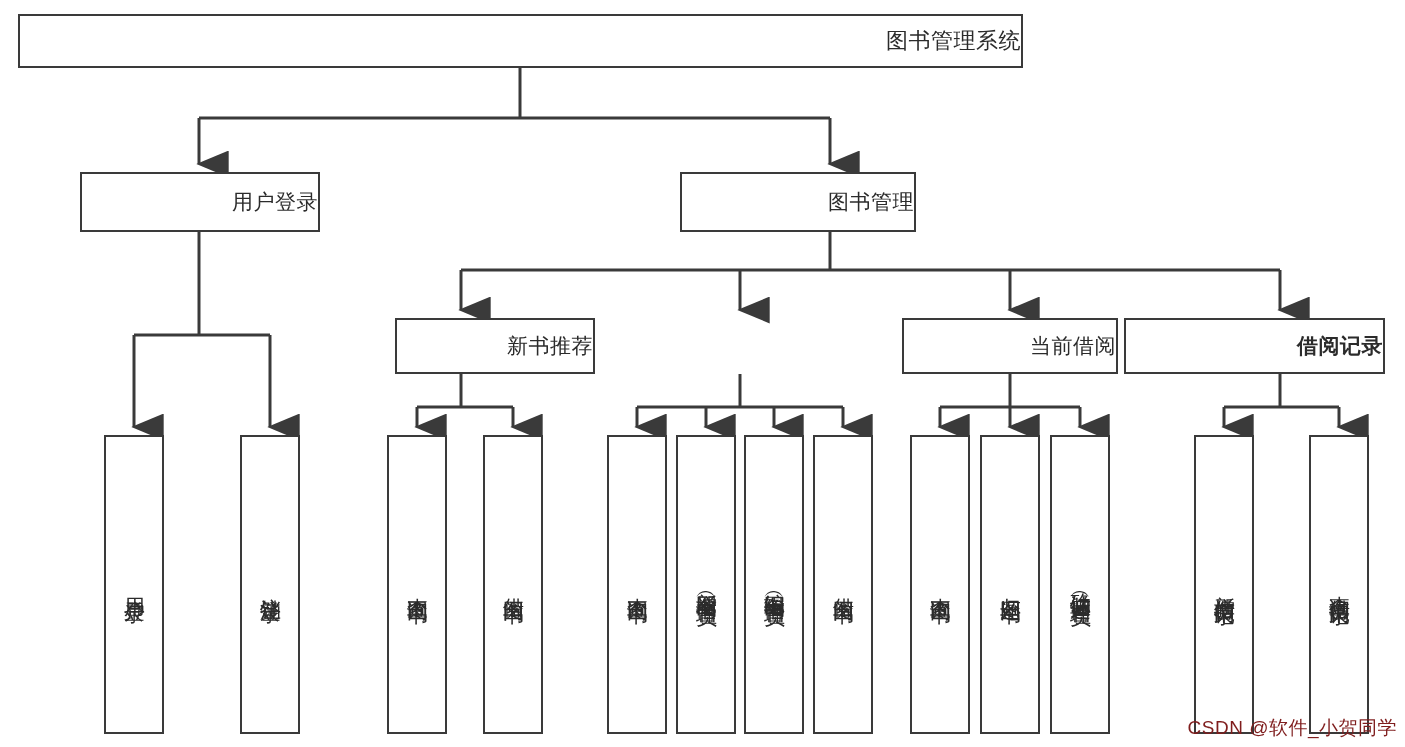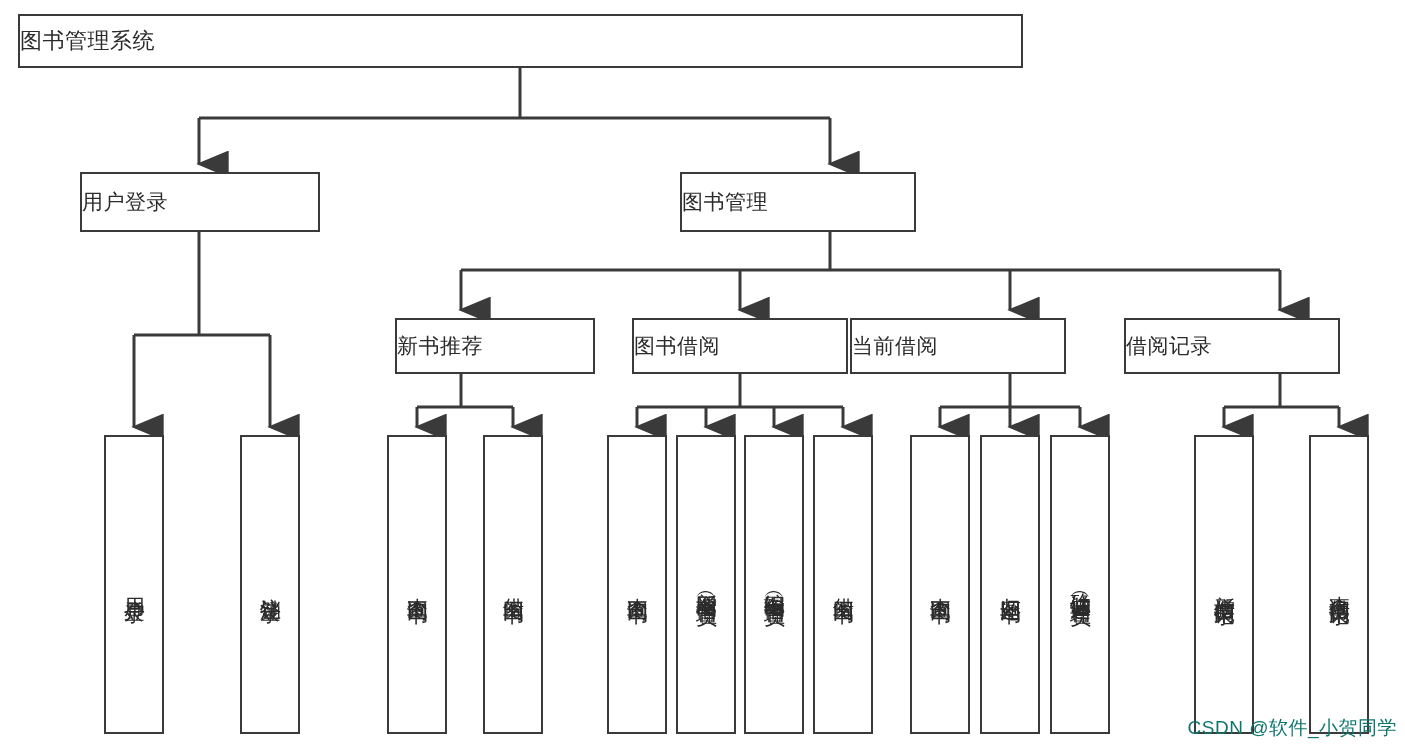--- a/index.html
+++ b/index.html
@@ -25,21 +25,21 @@
     height: 747px;
     pointer-events: none;
   }
   .node {
     position: absolute;
     box-sizing: border-box;
     background: #ffffff;
     border: 2px solid #3a3a3a;
     display: flex;
     align-items: center;
-    justify-content: flex-start;
+    justify-content: flex-end;
     color: #2b2b2b;
     z-index: 2;
   }
   .node-label {
     display: block;
     text-align: center;
     line-height: 1.18;
     white-space: nowrap;
   }
   .node.horiz .node-label {
@@ -64,21 +64,21 @@
     line-height: 1.18;
     letter-spacing: 2px;
     white-space: nowrap;
     max-height: 290px;
   }
   .watermark {
     position: absolute;
     right: 8px;
     bottom: 6px;
     font-size: 19px;
-    color: #0f766e;
+    color: #7f1d1d;
     white-space: nowrap;
     z-index: 3;
     letter-spacing: 0.5px;
   }
 </style>
 </head>
 <body>
 
 <div id="canvas">
 
@@ -141,27 +141,24 @@
   <div class="node horiz" style="left:80px; top:172px; width:240px; height:60px;">
     <span class="node-label">用户登录</span>
   </div>
   <div class="node horiz" style="left:680px; top:172px; width:236px; height:60px;">
     <span class="node-label">图书管理</span>
   </div>
 
   <div class="node horiz" style="left:361px; top:318px; width:200px; height:56px;margin-left:34px;">
     <span class="node-label">新书推荐</span>
   </div>
-  <div class="node horiz" style="left:632px; top:318px; width:216px; height:56px;">
-    <span class="node-label">图书借阅</span>
-  </div>
-  <div class="node horiz" style="left:850px; top:318px; width:216px; height:56px;">
+  <div class="node horiz" style="left:902px; top:318px; width:216px; height:56px;">
     <span class="node-label">当前借阅</span>
   </div>
-  <div class="node horiz" style="left:1124px; top:318px; width:216px; height:56px;">
+  <div class="node horiz" style="left:1124px; top:318px; width:261px; height:56px;font-weight:bold;">
     <span class="node-label">借阅记录</span>
   </div>
 
   <div class="node vert" style="left:104px; top:435px; width:60px; height:299px;">
     <span class="node-label">用户登录</span>
   </div>
   <div class="node vert" style="left:240px; top:435px; width:60px; height:299px;">
     <span class="node-label">注销登录</span>
   </div>
 

